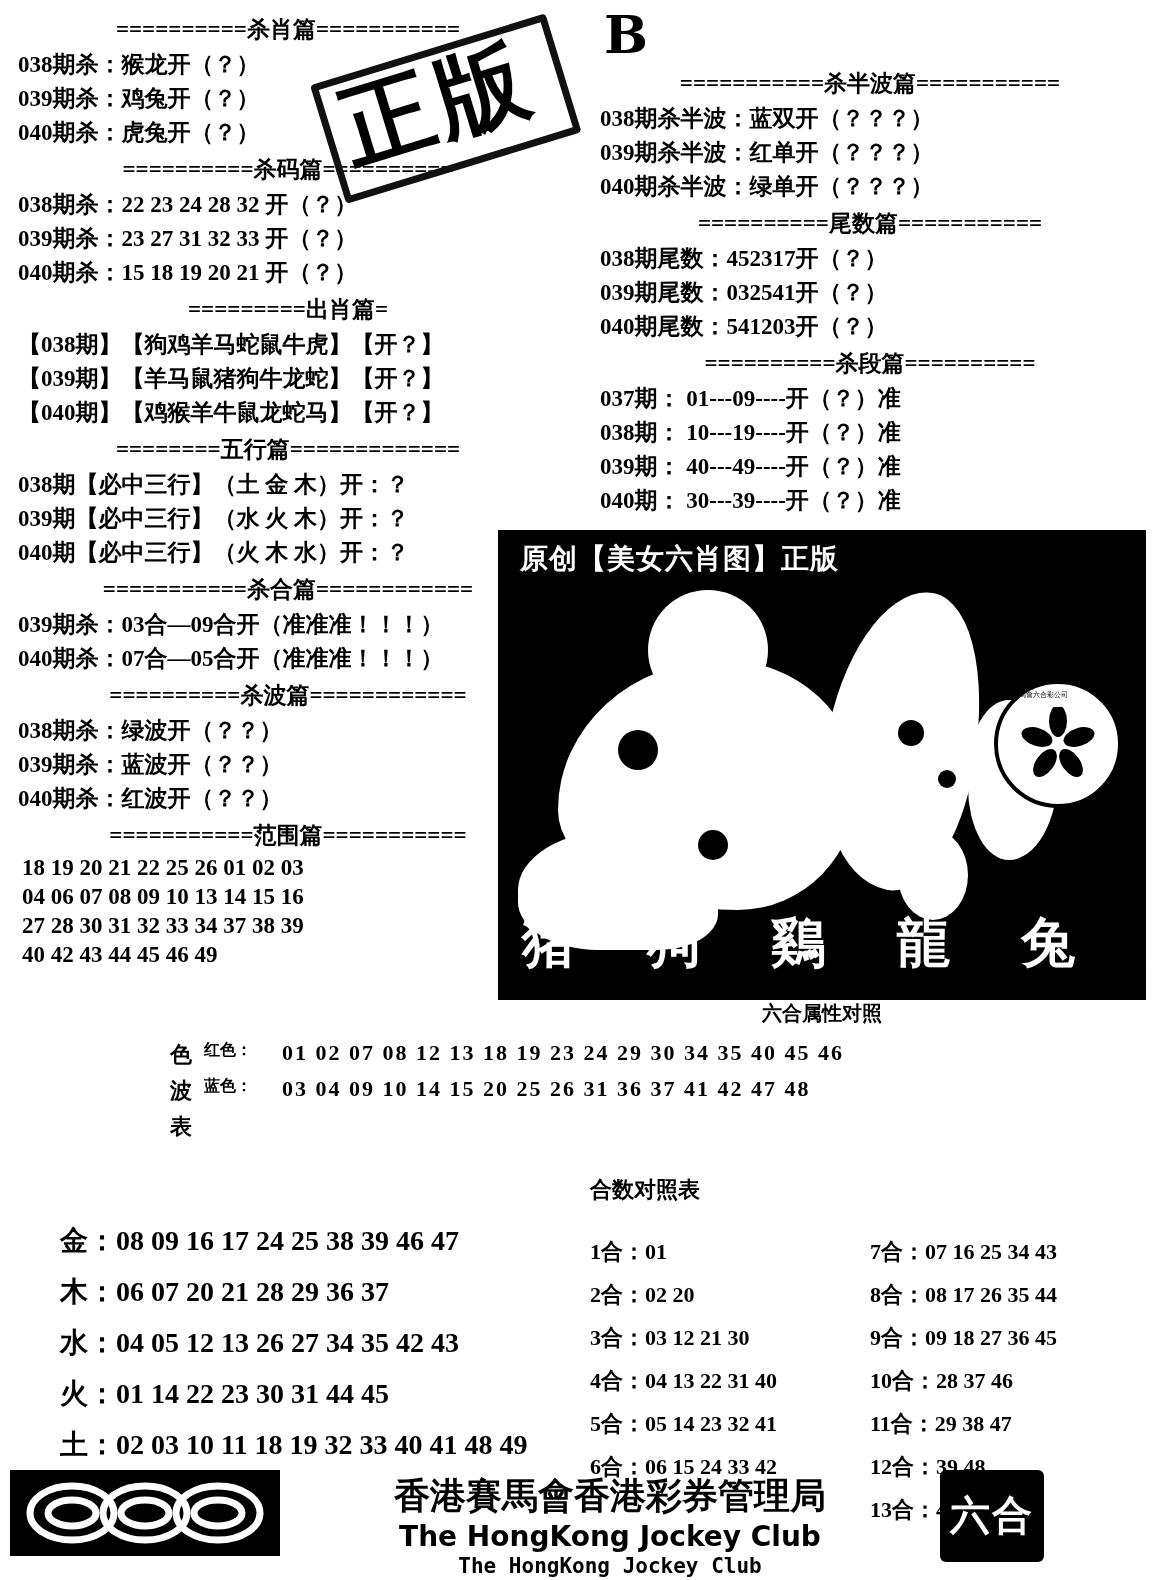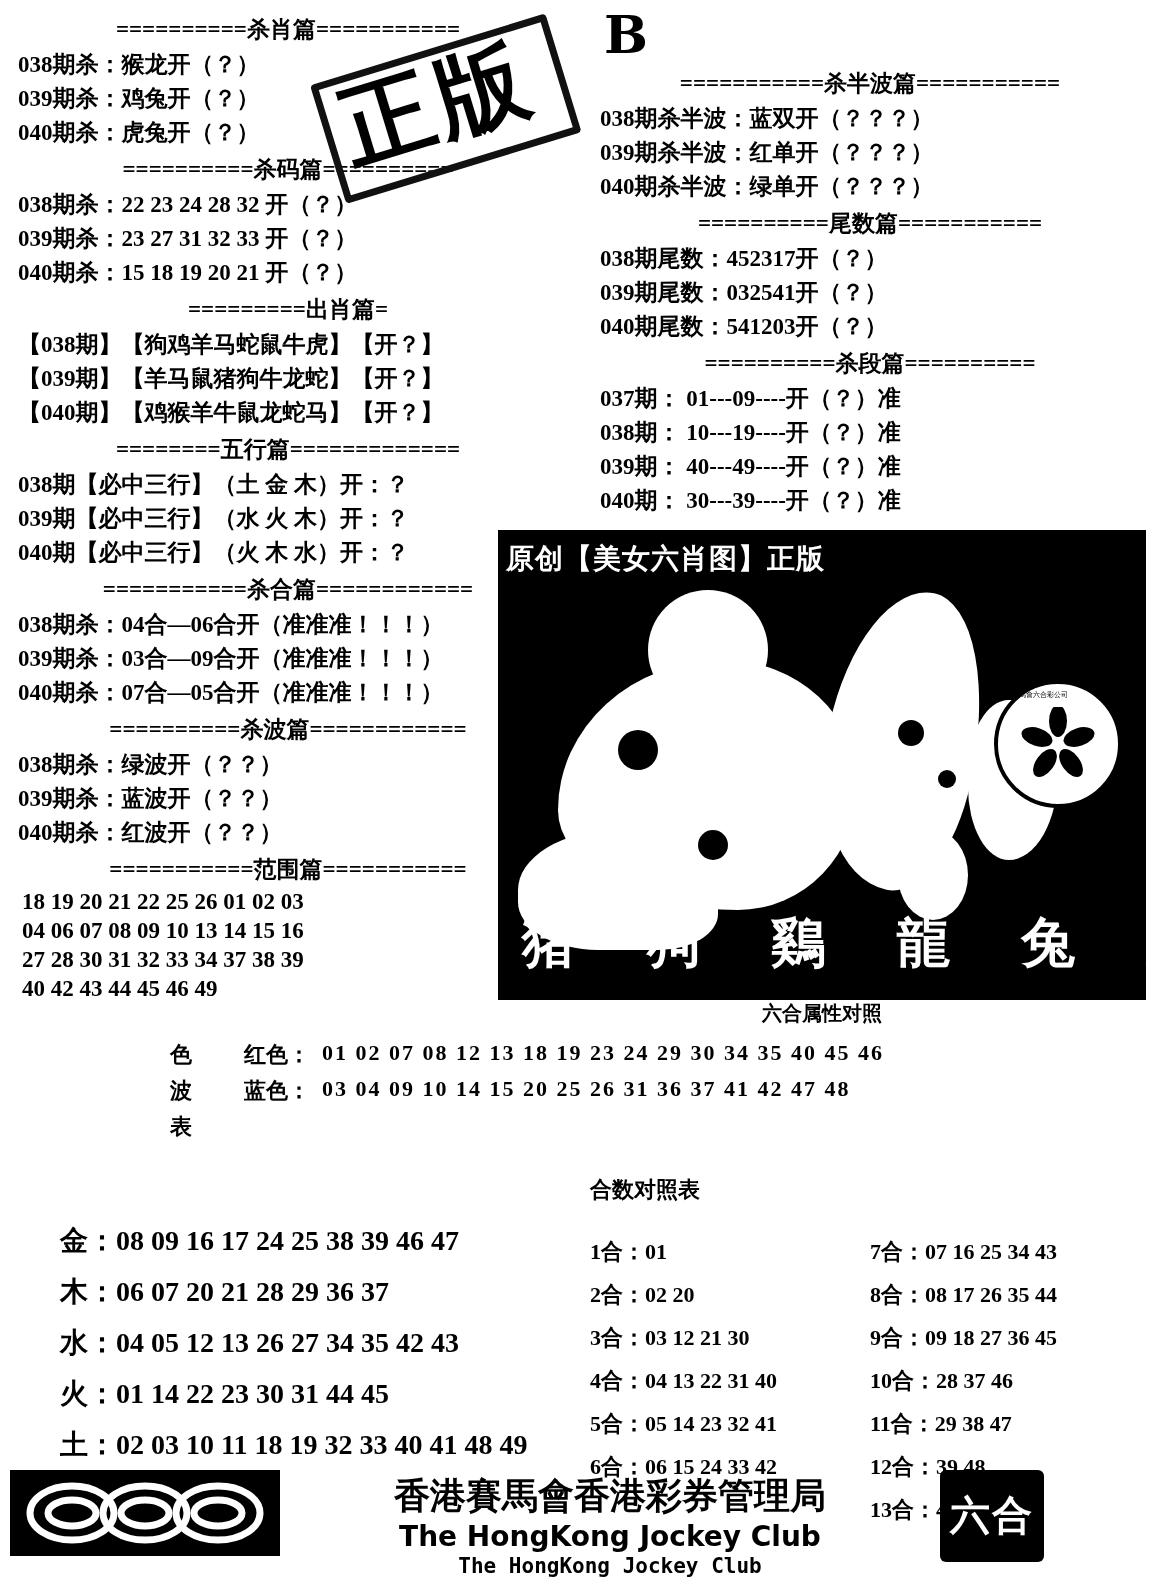--- a/index.html
+++ b/index.html
@@ -47,21 +47,21 @@
     font-size:52px;font-weight:bold;font-family:"DejaVu Serif",serif;
     margin:0 0 2px 14px;line-height:54px;
   }
 
   
   .poster{
     position:absolute;left:498px;top:530px;width:648px;height:470px;
     background:#000;overflow:hidden;
   }
   .poster .ptitle{
-    position:absolute;left:8px;top:10px;color:#fff;font-size:28px;font-weight:bold;
+    position:absolute;left:22px;top:10px;color:#fff;font-size:28px;font-weight:bold;
     letter-spacing:1px;white-space:nowrap;
   }
   .poster .zodiac{
     position:absolute;left:24px;bottom:20px;color:#fff;
     font-size:54px;font-weight:bold;letter-spacing:26px;white-space:nowrap;
     font-family:"DejaVu Serif",serif;
   }
   
   .sh{position:absolute;background:#fff;}
   .s1{left:60px;top:130px;width:300px;height:250px;border-radius:55% 45% 40% 60%/60% 50% 50% 40%;}
@@ -83,21 +83,21 @@
 
   .caption{
     position:absolute;left:498px;top:1000px;width:648px;text-align:center;
     font-size:20px;font-weight:bold;
   }
 
   
   .colortable{position:absolute;left:170px;top:1040px;width:980px;}
   .ct-row{display:flex;align-items:flex-start;margin-bottom:6px;}
   .ct-lbl{width:34px;font-size:22px;font-weight:bold;}
-  .ct-name{width:78px;font-size:22px;font-weight:bold;margin-left:40px;}
+  .ct-name{width:78px;font-size:16px;font-weight:bold;}
   .ct-nums{font-size:22px;font-weight:bold;letter-spacing:2px;white-space:nowrap;}
 
   
   .wuxing{position:absolute;left:60px;top:1222px;}
   .wx-row{font-size:28px;font-weight:bold;margin-bottom:13px;white-space:nowrap;}
 
   
   .hs{position:absolute;left:590px;top:1175px;width:560px;}
   .hs-title{font-size:22px;font-weight:bold;margin-bottom:8px;}
   .hs-grid{display:flex;margin-top:32px;}
@@ -150,21 +150,20 @@
     <div class="line">【038期】【狗鸡羊马蛇鼠牛虎】【开？】</div>
     <div class="line">【039期】【羊马鼠猪狗牛龙蛇】【开？】</div>
     <div class="line">【040期】【鸡猴羊牛鼠龙蛇马】【开？】</div>
 
     <div class="sec-head">========五行篇=============</div>
     <div class="line">038期【必中三行】（土 金 木）开：？</div>
     <div class="line">039期【必中三行】（水 火 木）开：？</div>
     <div class="line">040期【必中三行】（火 木 水）开：？</div>
 
     <div class="sec-head">===========杀合篇============</div>
-    <div class="line">038期杀：04合—06合开（准准准！！！）</div>
     <div class="line">039期杀：03合—09合开（准准准！！！）</div>
     <div class="line">040期杀：07合—05合开（准准准！！！）</div>
 
     <div class="sec-head">==========杀波篇============</div>
     <div class="line">038期杀：绿波开（？？）</div>
     <div class="line">039期杀：蓝波开（？？）</div>
     <div class="line">040期杀：红波开（？？）</div>
 
     <div class="sec-head">===========范围篇===========</div>
     <div class="line ind">18  19  20  21  22  25  26  01  02  03</div>

